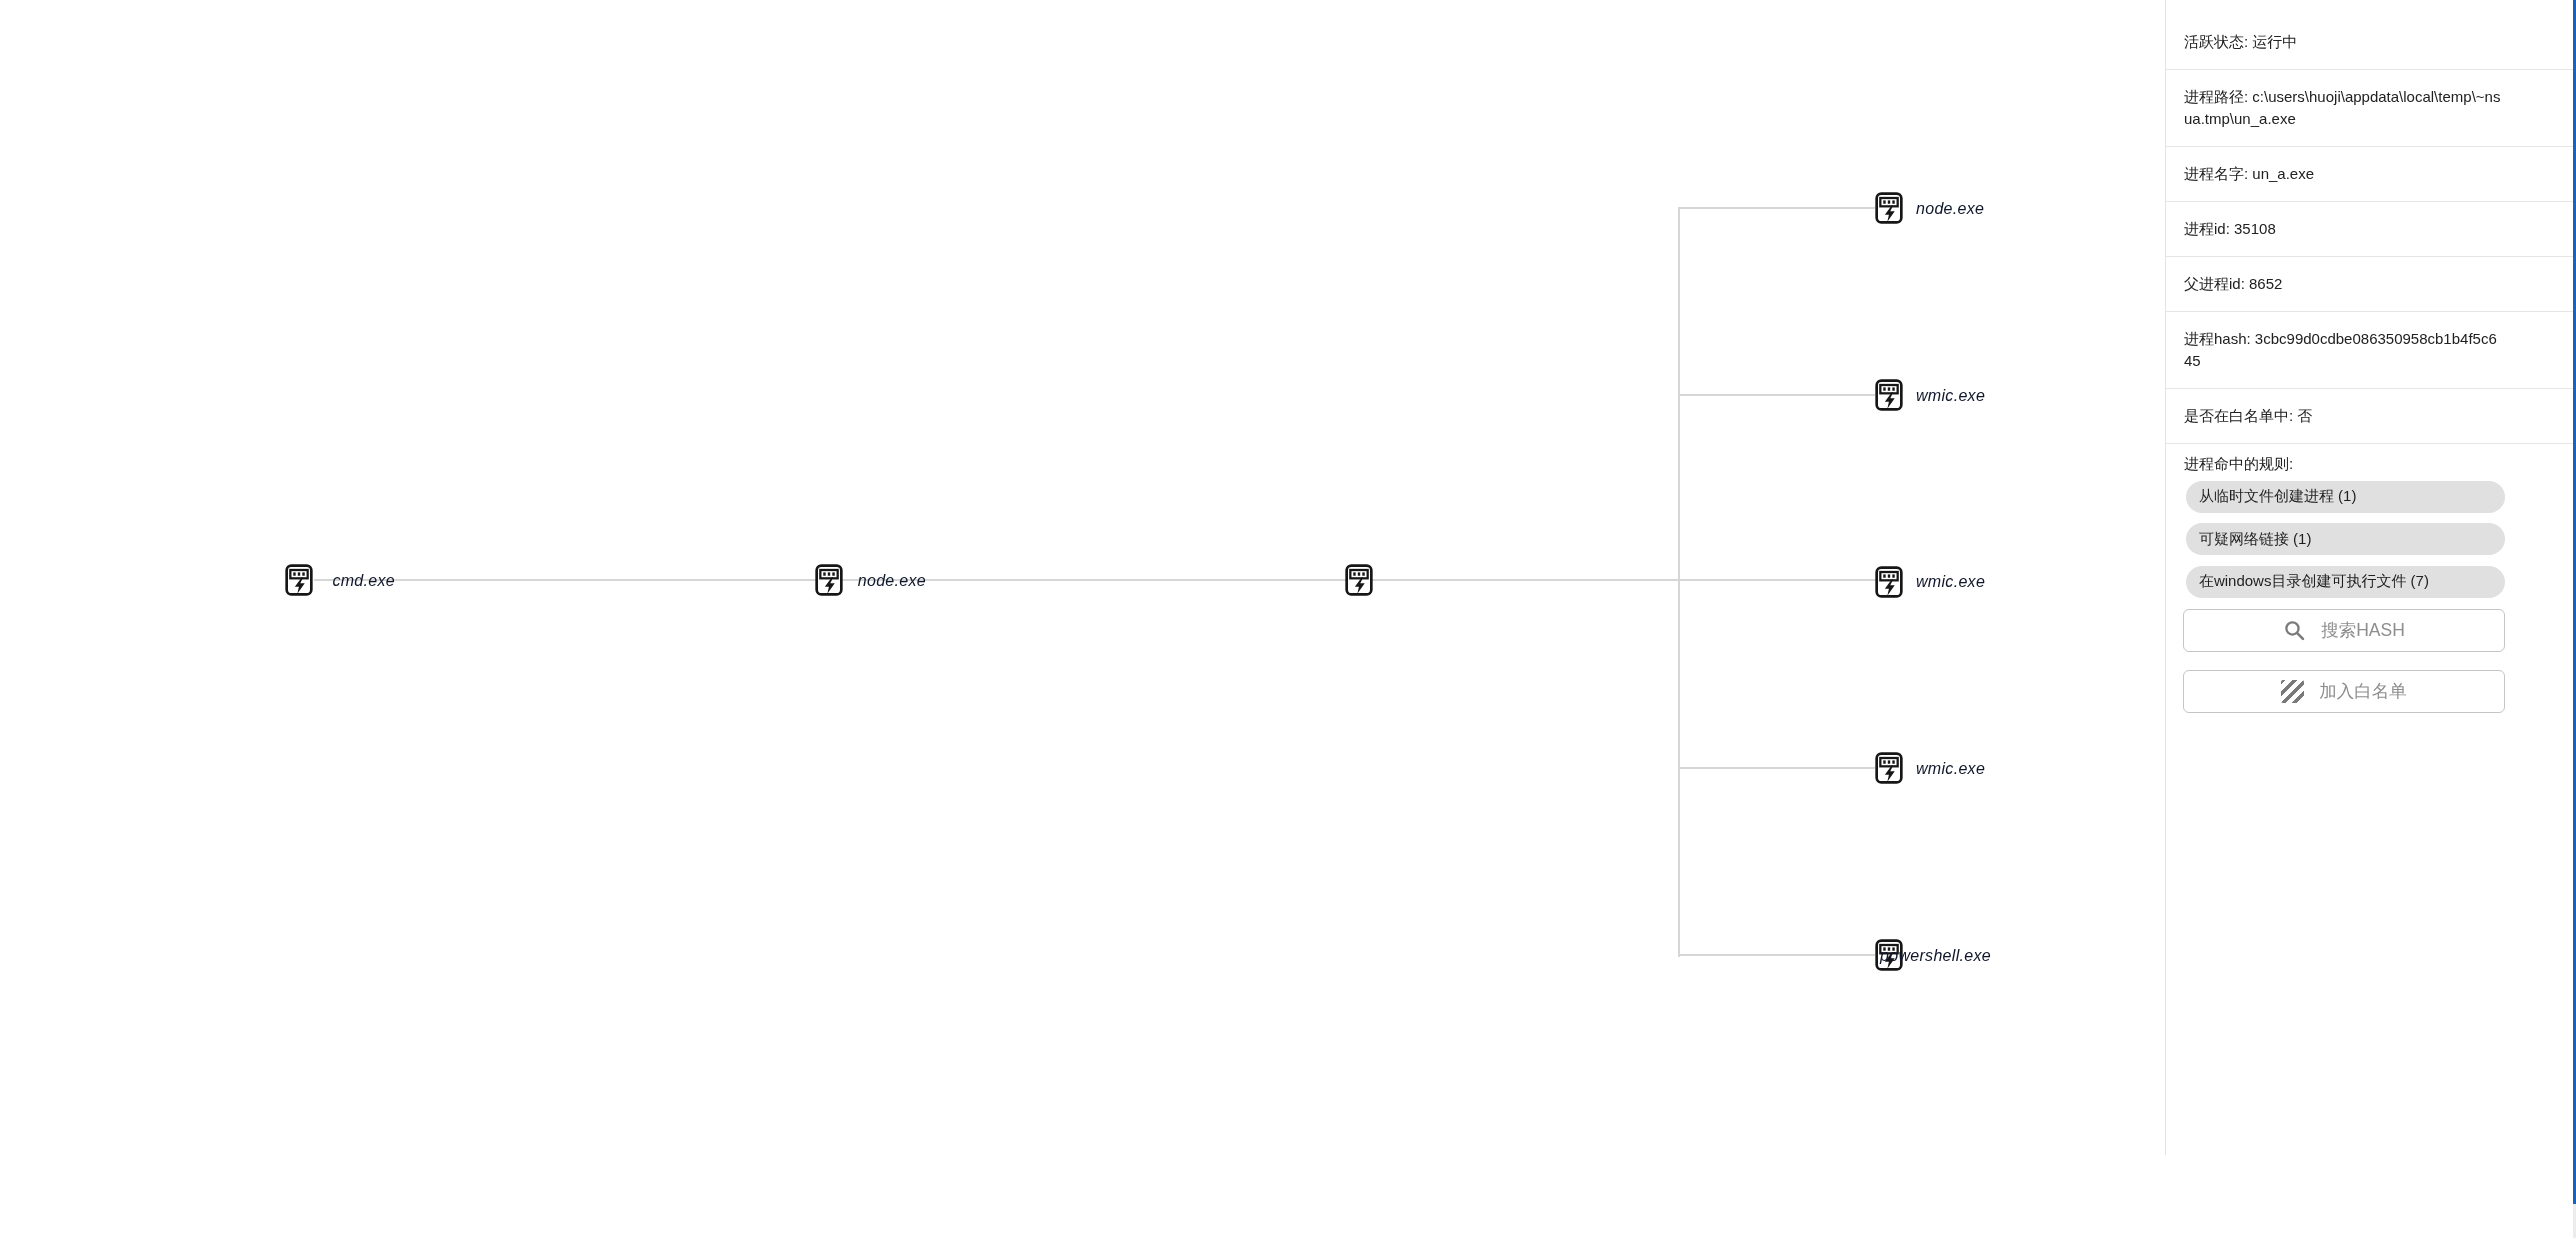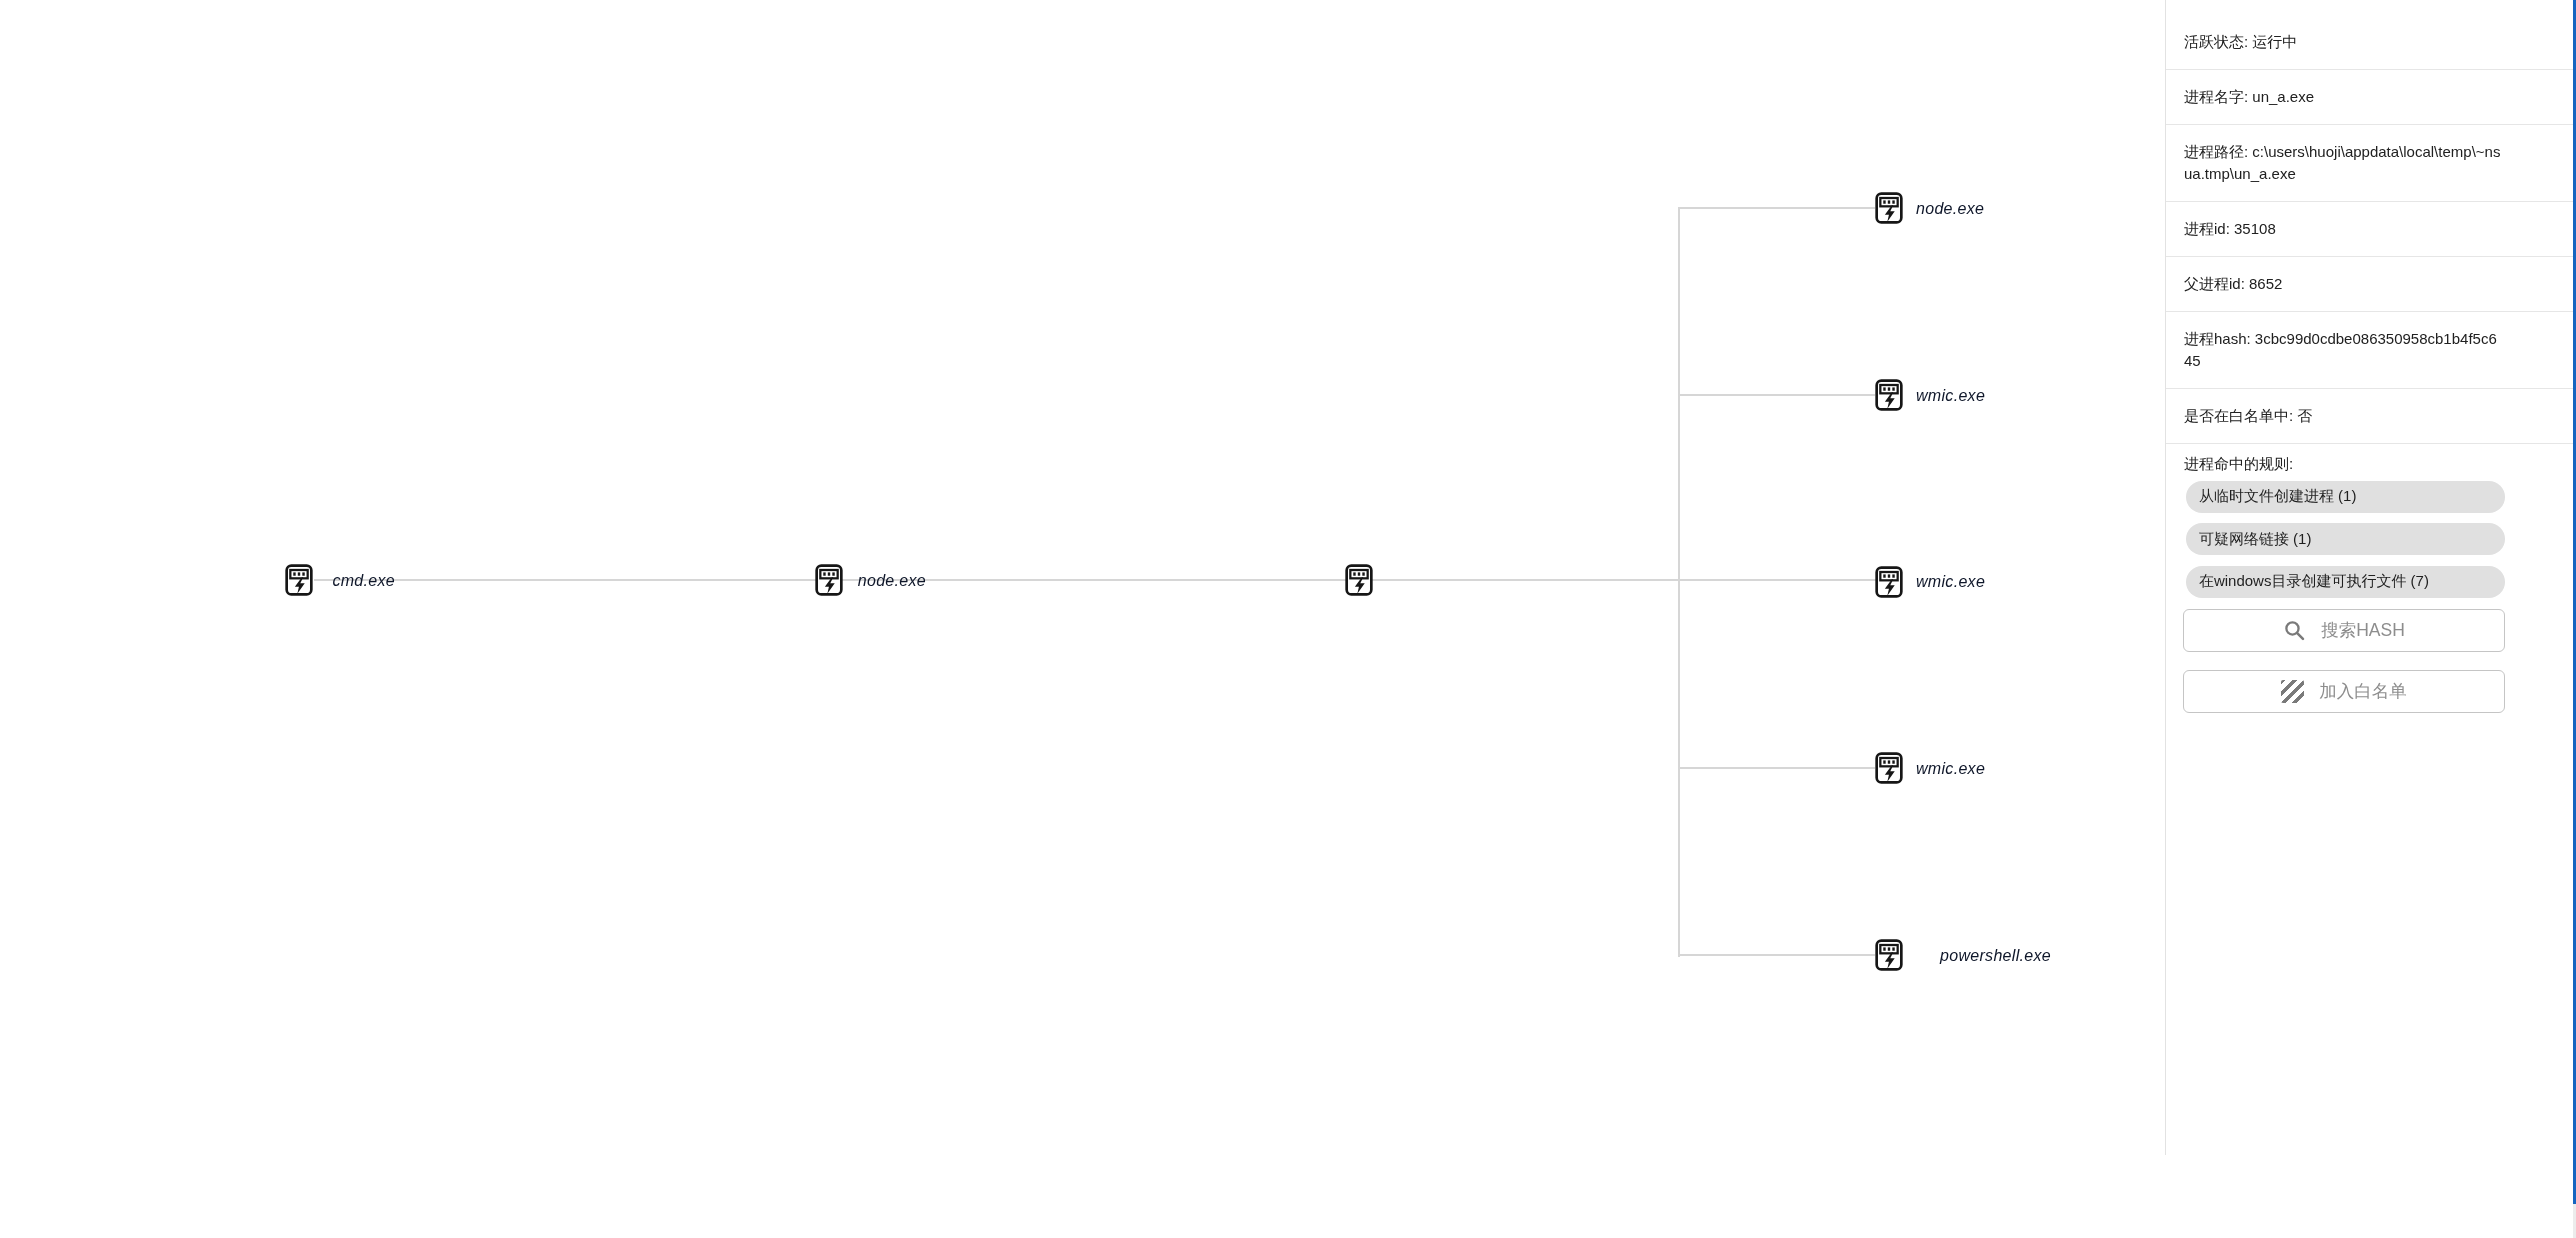--- a/index.html
+++ b/index.html
@@ -157,27 +157,27 @@
   <span class="pnode-icon" style="left:1875px;top:939px;">
       <svg viewBox="0 0 42 48">
         <rect x="2.5" y="2.5" width="37" height="43" rx="7" fill="#ffffff" stroke="#161616" stroke-width="4"></rect>
         <rect x="8" y="9" width="26" height="12.5" fill="#ffffff" stroke="#161616" stroke-width="3.4"></rect>
         <rect x="12.4" y="12.6" width="3.6" height="5" fill="#161616"></rect>
         <rect x="19.2" y="12.6" width="3.6" height="5" fill="#161616"></rect>
         <rect x="26" y="12.6" width="3.6" height="5" fill="#161616"></rect>
         <path d="M25.2 20 L14.8 34 L20.9 34 L18.5 44.6 L29.6 29 L22.9 29 L27.4 20 Z" fill="#161616"></path>
       </svg>
     </span>
-  <div class="plabel" style="left:1940px;top:944px;">powershell.exe</div>
+  <div class="plabel" style="left:1880px;top:944px;">powershell.exe</div>
 </div>
 
 <aside class="sidebar">
   <div class="srow">活跃状态: 运行中</div>
+  <div class="srow">进程路径: c:\users\huoji\appdata\local\temp\~nsua.tmp\un_a.exe</div>
   <div class="srow">进程名字: un_a.exe</div>
-  <div class="srow">进程路径: c:\users\huoji\appdata\local\temp\~nsua.tmp\un_a.exe</div>
   <div class="srow">进程id: 35108</div>
   <div class="srow">父进程id: 8652</div>
   <div class="srow">进程hash: 3cbc99d0cdbe086350958cb1b4f5c645</div>
   <div class="srow">是否在白名单中: 否</div>
 
   <div class="rules-label">进程命中的规则:</div>
   <div class="chip">从临时文件创建进程 (1)</div>
   <div class="chip">可疑网络链接 (1)</div>
   <div class="chip">在windows目录创建可执行文件 (7)</div>
 

